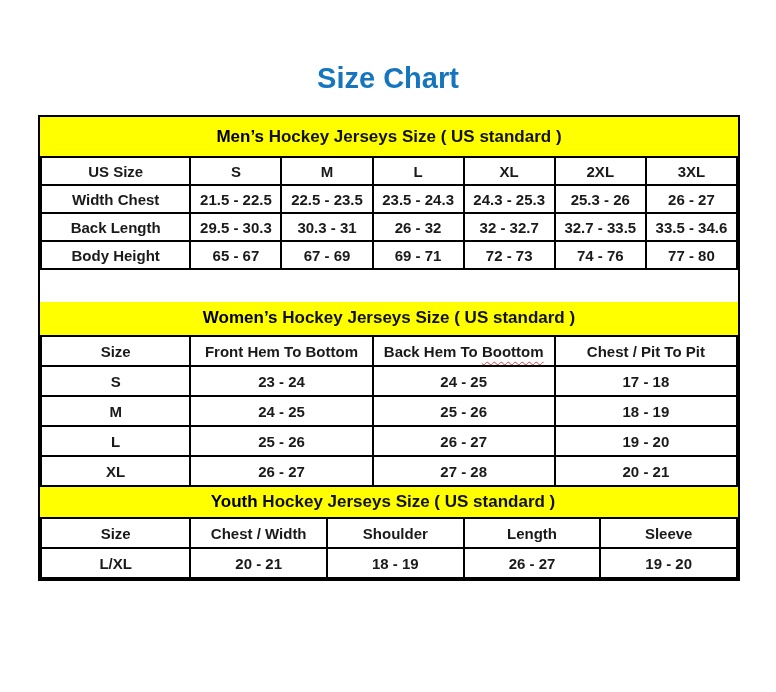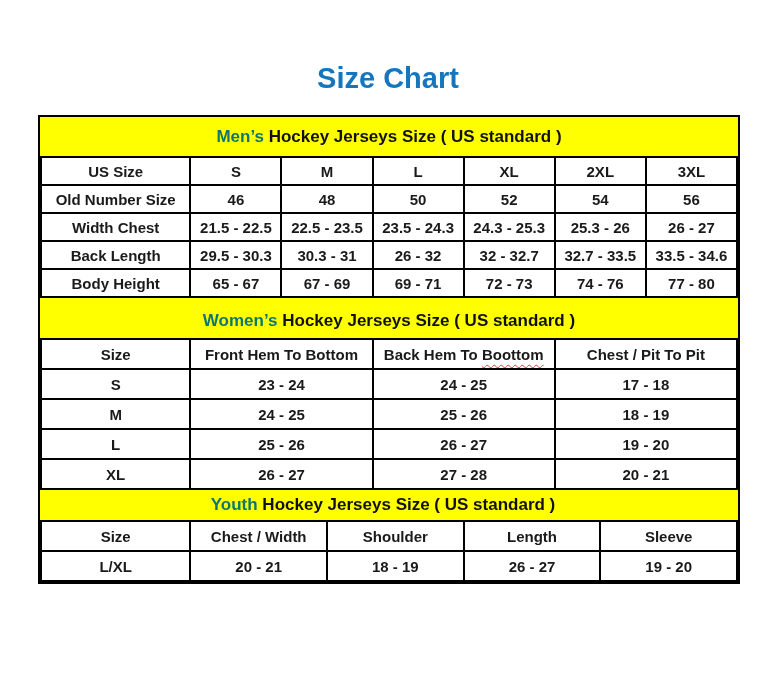--- a/index.html
+++ b/index.html
@@ -30,23 +30,23 @@
   }
 
   .band {
     background: #ffff00;
     text-align: center;
     font-weight: bold;
     font-size: 17px;
     color: #111;
   }
   .band.men-band   { padding: 10px 0 9px 0; }
-  .band.women-band { padding: 13px 0 7px 0; }
+  .band.women-band { padding: 6px 0 7px 0; margin-top: 32px; }
   .band.youth-band { padding: 5px 12px 5px 0; }
-  .band .hl { color: #0f766e; }
+  .band .hl { color: #000000; }
 
   table.tbl {
     width: 100%;
     border-collapse: collapse;
     table-layout: fixed;
   }
   .tbl th, .tbl td {
     border: 2px solid #000;
     text-align: center;
     vertical-align: middle;
@@ -88,29 +88,20 @@
           <th>US Size</th>
           <th>S</th>
           <th>M</th>
           <th>L</th>
           <th>XL</th>
           <th>2XL</th>
           <th>3XL</th>
         </tr>
       </thead>
       <tbody>
-        <tr>
-          <th>Old Number Size</th>
-          <td>46</td>
-          <td>48</td>
-          <td>50</td>
-          <td>52</td>
-          <td>54</td>
-          <td>56</td>
-        </tr>
         <tr>
           <th>Width Chest</th>
           <td>21.5 - 22.5</td>
           <td>22.5 - 23.5</td>
           <td>23.5 - 24.3</td>
           <td>24.3 - 25.3</td>
           <td>25.3 - 26</td>
           <td>26 - 27</td>
         </tr>
         <tr>

